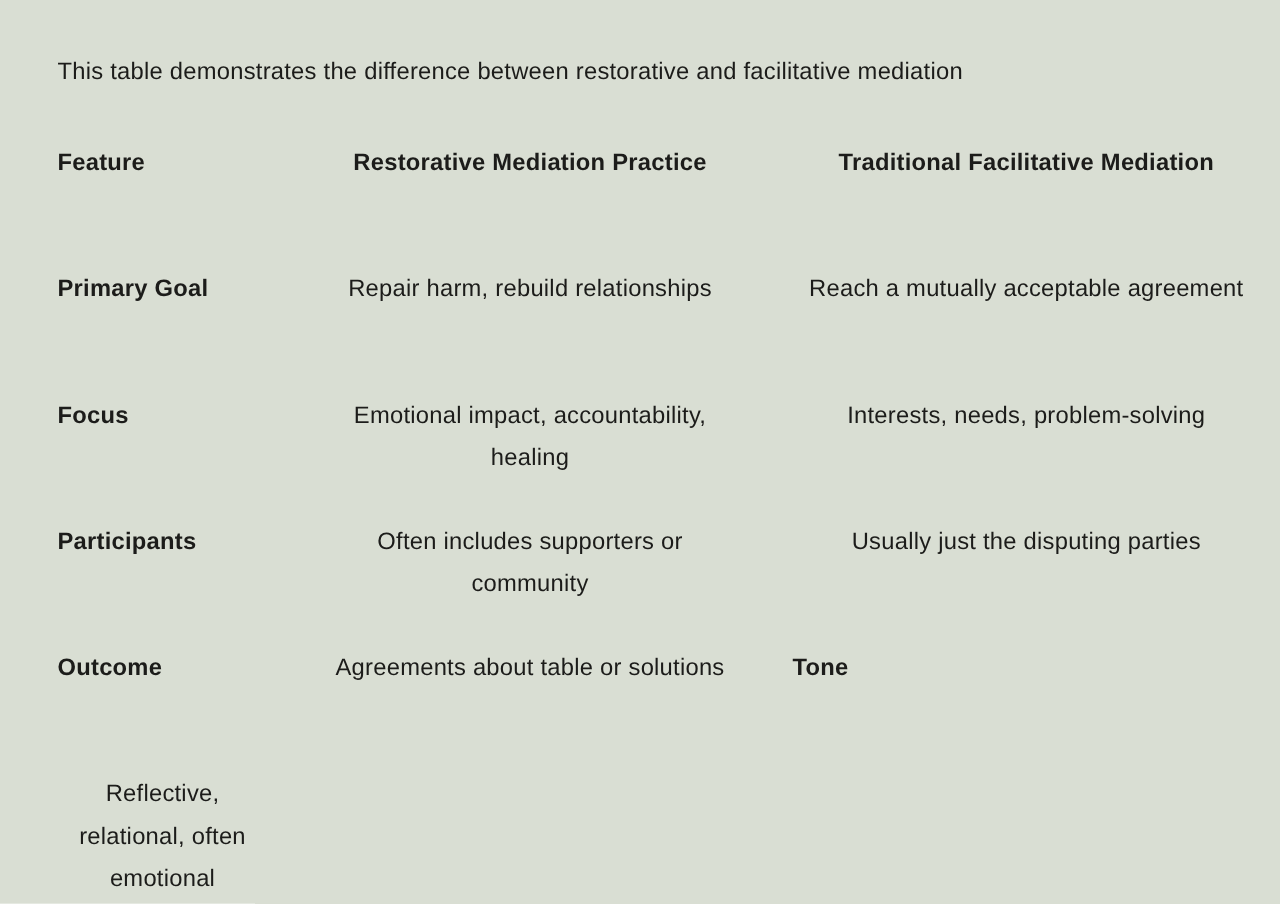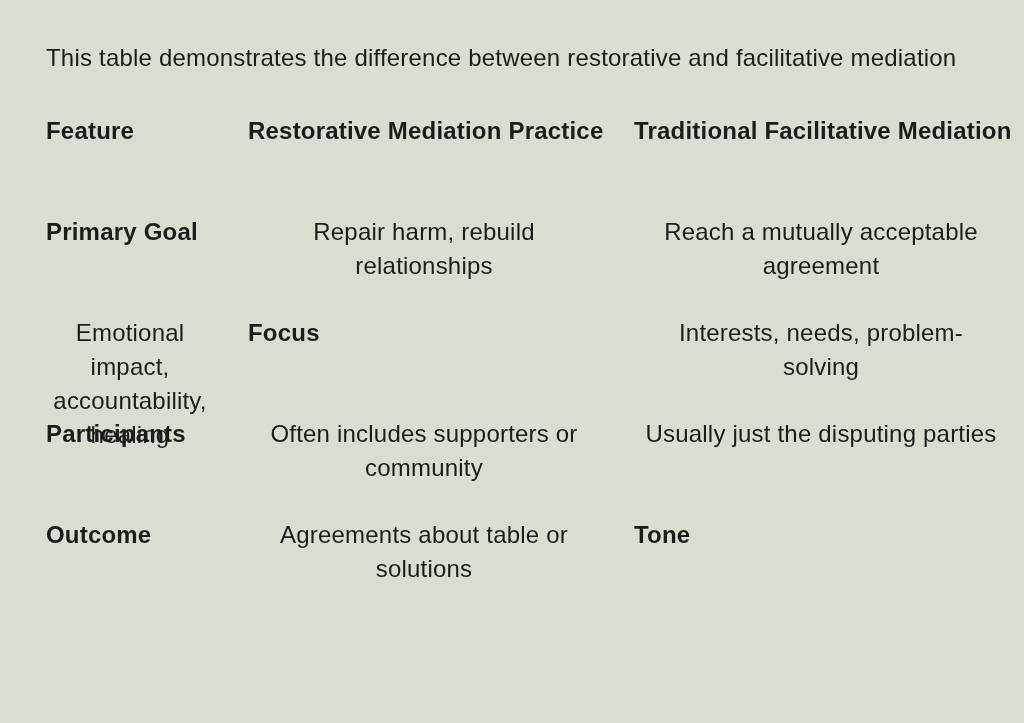--- a/index.html
+++ b/index.html
@@ -12,21 +12,21 @@
     overflow: hidden;
   }
   .page {
     box-sizing: border-box;
     width: 1024px;
     height: 723px;
     padding: 41px 46px 0 46px;
     background: #d9ded3;
     color: #1c1c1a;
     font-family: "Liberation Sans", sans-serif;
-    font-size: 24px;
+    font-size: 19px;
     line-height: 34px;
     letter-spacing: 0.2px;
   }
   .intro {
     margin: 0 0 39px 0;
     font-weight: 400;
     white-space: nowrap;
   }
   .table {
     display: grid;
@@ -70,37 +70,40 @@
     <div class="cell col3 header">Traditional Facilitative Mediation</div>
 
     <div class="cell col1">Primary Goal</div>
     <div class="cell col2">
       <span class="wrapbox">Repair harm, rebuild relationships</span>
     </div>
     <div class="cell col3">
       <span class="wrapbox">Reach a mutually acceptable agreement</span>
     </div>
 
+    <div class="cell col1">Focus</div>
     <div class="cell col2">
       <span class="wrapbox">Emotional impact, accountability, healing</span>
     </div>
-    <div class="cell col1">Focus</div>
     <div class="cell col3">
       <span class="wrapbox">Interests, needs, problem-solving</span>
     </div>
 
     <div class="cell col1">Participants</div>
     <div class="cell col2">
       <span class="wrapbox">Often includes supporters or community</span>
     </div>
     <div class="cell col3">
       <span class="wrapbox">Usually just the disputing parties</span>
     </div>
 
     <div class="cell col1">Outcome</div>
     <div class="cell col3">
       <span class="wrapbox">Agreements about table or solutions</span>
     </div>
 
     <div class="cell col1">Tone</div>
+    <div class="cell col2">
+      <span class="wrapbox">Reflective, relational, often emotional</span>
+    </div>
 
   </div>
 </div>
 
 </body></html>

